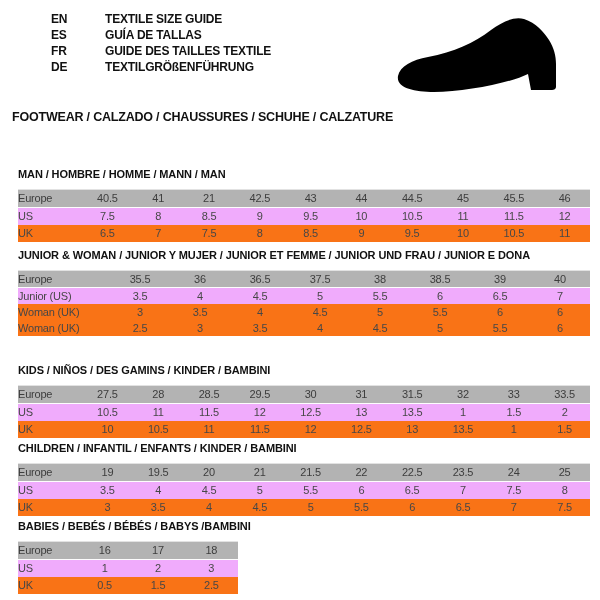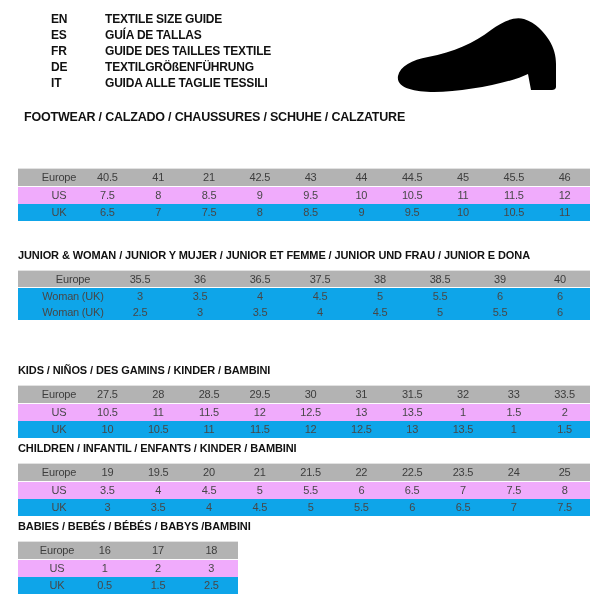--- a/index.html
+++ b/index.html
@@ -14,21 +14,21 @@
   .lang-block { position:absolute; left:23px; top:11px; }
   .lang-row { display:flex; line-height:16px; }
   .lang-code {
     width:37px; font-weight:bold; font-size:12px; letter-spacing:-0.2px;padding-left:28px;
   }
   .lang-label { font-weight:bold; font-size:12px; letter-spacing:-0.2px; white-space:nowrap;margin-left:45px; }
 
   .shoe { position:absolute; left:392px; top:14px; }
 
   .category-line {
-    position:absolute; left:24px; top:110px;
+    position:absolute; left:12px; top:110px;
     font-weight:bold; font-size:12.5px; letter-spacing:-0.2px; white-space:nowrap;
   }
 
   
   .size-section { position:absolute; left:18px; }
   .size-section h2 {
     font-size:11px; font-weight:bold; letter-spacing:-0.1px;
     line-height:13px; margin-bottom:8px; white-space:nowrap; color:#111;
   }
   table {
@@ -37,23 +37,23 @@
   }
   .wide table   { width:572px; }
   .junior table { width:572px; }
   .babies table { width:220px; }
   td {
     font-size:11px; color:#474747; text-align:center;
     height:17px; line-height:17px; padding:0; letter-spacing:-0.2px;
     overflow:hidden; white-space:nowrap;
   }
   .junior td { height:16px; line-height:16px; }
-  td.label { text-align:center; padding-left:18px; }
+  td.label { text-align:left; padding-left:0; }
   tr.hdr td { background:#b3b3b3; color:#3d3d3d; border-bottom:1px solid #fdfdfd; }
-  tr.odd td { background:#0ea5e9; }
+  tr.odd td { background:#f97316; }
   tr.even td { background:#f0abfc; }
   .wide   col.label, .babies col.label { width:64px; }
   .junior col.label { width:92px; }
   .babies col.label { width:60px; }
 </style>
 </head>
 <body>
 
 <div class="page">
 
@@ -67,24 +67,20 @@
         <span class="lang-label">GUÍA DE TALLAS</span>
       </div>
       <div class="lang-row">
         <span class="lang-code">FR</span>
         <span class="lang-label">GUIDE DES TAILLES TEXTILE</span>
       </div>
       <div class="lang-row">
         <span class="lang-code">DE</span>
         <span class="lang-label">TEXTILGRÖßENFÜHRUNG</span>
       </div>
-      <div class="lang-row">
-        <span class="lang-code">IT</span>
-        <span class="lang-label">GUIDA ALLE TAGLIE TESSILI</span>
-      </div>
     </div>
 
   <svg class="shoe" width="190" height="92" viewBox="0 0 190 92" aria-hidden="true">
     <path fill="#000" d="
       M6,62
       C8,52 20,46 36,43
       C62,38 82,29 99,16
       C110,8 122,2 132,5
       C144,9 152,18 157,26
       C162,34 164,42 164,50
@@ -93,20 +89,21 @@
       L139,76
       L136,60
       C118,69 72,78 42,78
       C22,78 4,74 6,62
       Z"></path>
   </svg>
 
   <div class="category-line">FOOTWEAR / CALZADO / CHAUSSURES / SCHUHE / CALZATURE</div>
 
   <section class="size-section wide" style="top:168px">
+    <h2>MAN / HOMBRE / HOMME / MANN / MAN</h2>
     <table>
         <colgroup>
           <col class="label">
           <col>
           <col>
           <col>
           <col>
           <col>
           <col>
           <col>
@@ -177,20 +174,31 @@
             <td class="label">Europe</td>
             <td>35.5</td>
             <td>36</td>
             <td>36.5</td>
             <td>37.5</td>
             <td>38</td>
             <td>38.5</td>
             <td>39</td>
             <td>40</td>
           </tr>
+          <tr class="even">
+            <td class="label">Junior (US)</td>
+            <td>3.5</td>
+            <td>4</td>
+            <td>4.5</td>
+            <td>5</td>
+            <td>5.5</td>
+            <td>6</td>
+            <td>6.5</td>
+            <td>7</td>
+          </tr>
           <tr class="odd">
             <td class="label">Woman (UK)</td>
             <td>3</td>
             <td>3.5</td>
             <td>4</td>
             <td>4.5</td>
             <td>5</td>
             <td>5.5</td>
             <td>6</td>
             <td>6</td>

